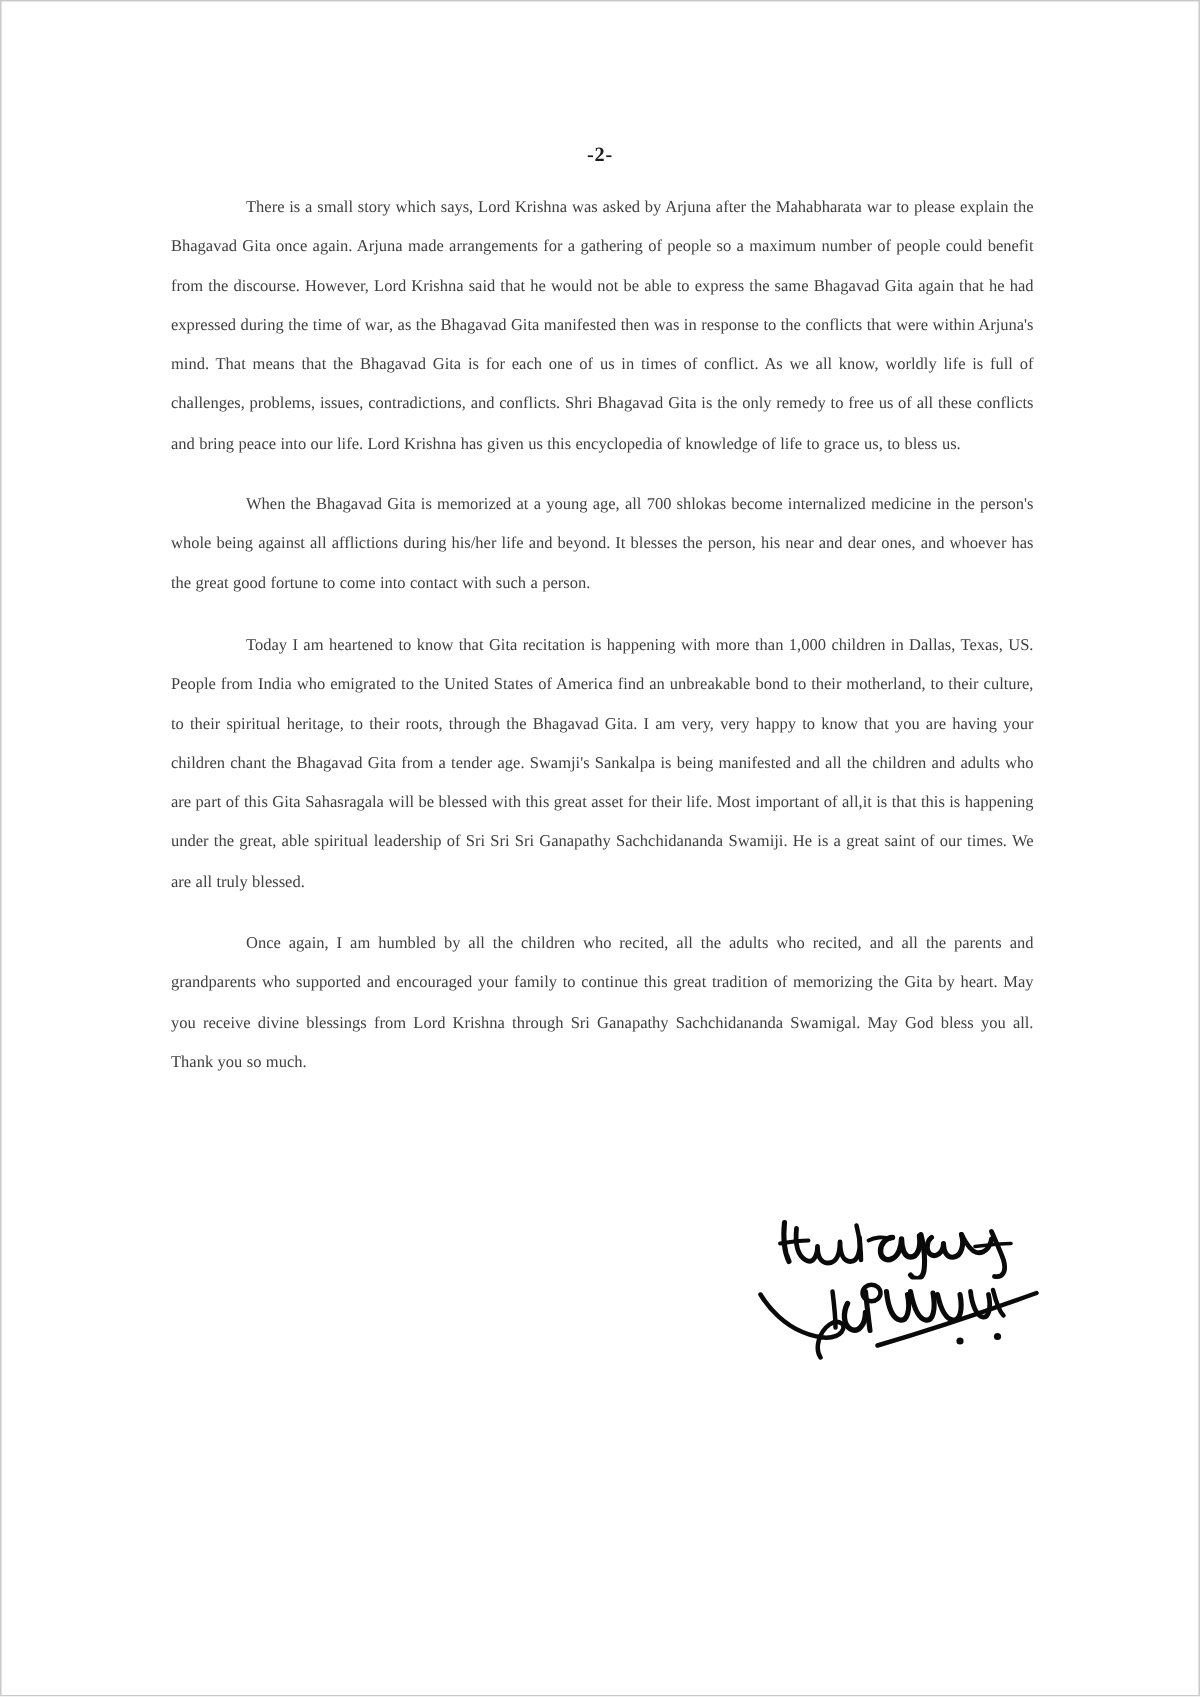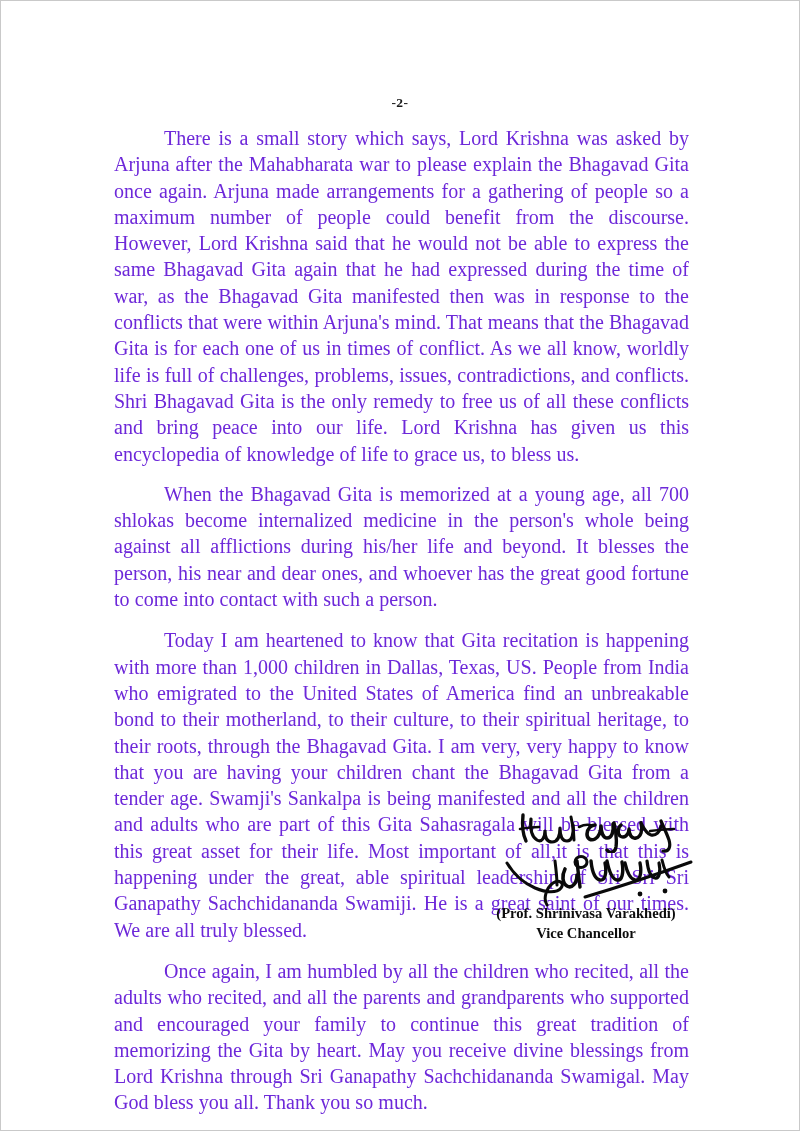--- a/index.html
+++ b/index.html
@@ -34,23 +34,23 @@
     position: absolute;
     left: 113px;
     top: 124px;
     width: 575px;
   }
   p.para {
     margin: 0 0 14px 0;
     text-align: justify;
     text-justify: inter-word;
     text-indent: 50px;
-    font-size: 20px;
+    font-size: 11px;
     line-height: 26.3px;
-    color: #6d28d9;
+    color: #404040;
     word-spacing: 0.2px;
   }
   p.para:last-child { margin-bottom: 0; }
   p.para.tight { margin-bottom: 15px; }
 
   
   .handwriting {
     position: absolute;
     pointer-events: none;
   }
@@ -120,18 +120,14 @@
       <path d="M108,14 C110,24 113,32 118,33 C123,34 125,26 123,15" stroke-width="3.4"></path>
       <path d="M126,16 C128,25 131,32 136,33 C141,34 143,26 141,16" stroke-width="3.4"></path>
       <path d="M148,14 C149,23 152,30 156,31 C160,32 162,25 160,16" stroke-width="3.2"></path>
       <path d="M163,13 C165,21 167,27 170,30" stroke-width="3.0"></path>
       <path d="M86,50 C120,40 156,28 192,15" stroke-width="3.0"></path>
       <circle cx="141" cy="47" r="2.4" fill="#0a0a0a" stroke="none"></circle>
       <circle cx="166" cy="44" r="2.4" fill="#0a0a0a" stroke="none"></circle>
     </g>
   </svg>
 
-  <div class="sig-block">
-    <span>(Prof. Shrinivasa Varakhedi)</span>
-    <span class="line2">Vice Chancellor</span>
-  </div>
 
 </div>
 
 </body></html>

